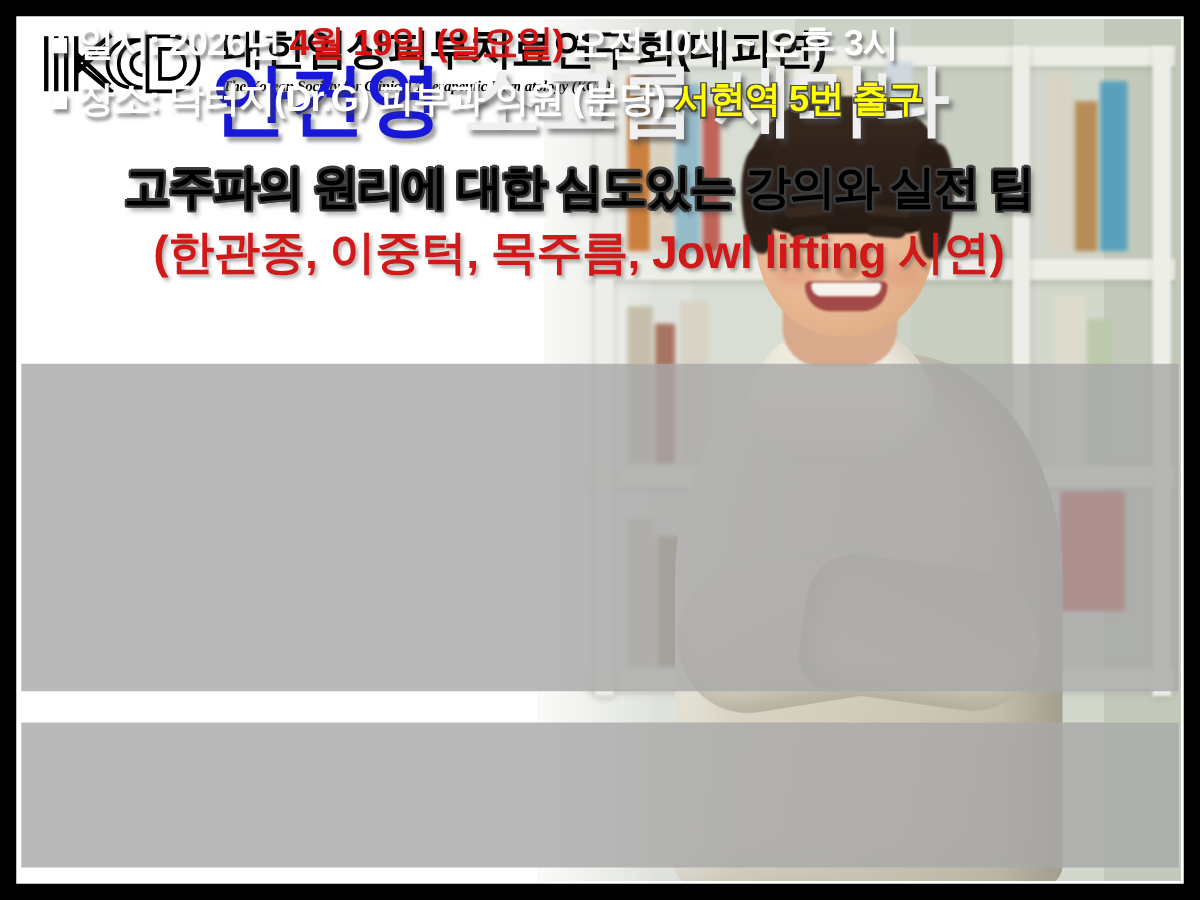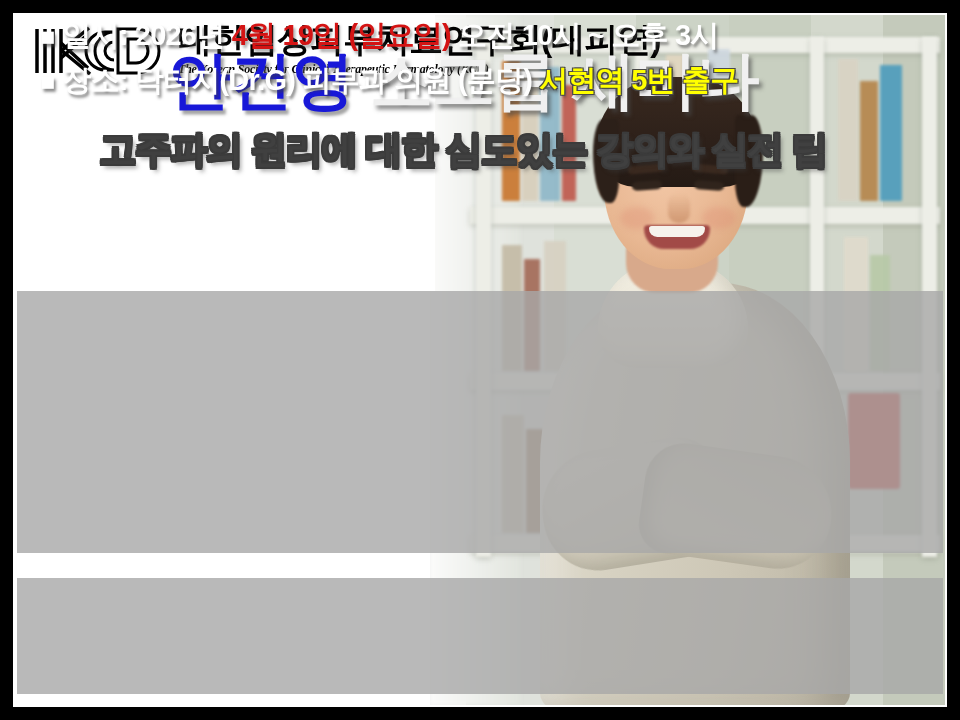--- a/index.html
+++ b/index.html
@@ -330,21 +330,21 @@
   }
 
   .subtitle-yellow {
     margin-top: 10px;
     font-family: "Liberation Sans", sans-serif;
     font-weight: bold;
     font-size: 37px;
     line-height: 46px;
     letter-spacing: -1.5px;
     white-space: nowrap;
-    color: #404040;
+    color: #000000;
     text-shadow:
       -1.6px -1.6px 0 #3b3b3b, 1.6px -1.6px 0 #3b3b3b,
       -1.6px  1.6px 0 #3b3b3b, 1.6px  1.6px 0 #3b3b3b,
        0 -1.8px 0 #3b3b3b, 0 1.8px 0 #3b3b3b,
       -1.8px 0 0 #3b3b3b, 1.8px 0 0 #3b3b3b,
        3px 4px 4px rgba(60,60,60,.5);
   }
 
   .subtitle-red {
     margin-top: 6px;
@@ -486,20 +486,21 @@
     </div>
   </div>
 
 
   <div class="panel-main"></div>
   <div class="panel-main-inner">
     <div class="title-main">
       <span class="title-name">안건영</span><span>&nbsp;</span><span class="title-rest">소그룹 세미나</span>
     </div>
     <div class="subtitle-yellow">고주파의 원리에 대한 심도있는 강의와 실전 팁</div>
+    <div class="subtitle-red">(한관종, 이중턱, 목주름, Jowl lifting 시연)</div>
   </div>
 
   <div class="panel-info"></div>
   <div class="panel-info-inner">
     <div class="info-row">
       <span class="bullet">■</span><span>일시:</span><span>&nbsp;</span><span>2026년</span><span>&nbsp;</span><span class="hl-red">4월 19일 (일요일)</span><span>&nbsp;</span><span>오전 10시 ~ 오후 3시</span>
     </div>
     <div class="info-row">
       <span class="bullet">■</span><span>장소:</span><span>&nbsp;</span><span>닥터지(Dr.G) 피부과 의원 (분당)</span><span>&nbsp;</span><span class="hl-yellow">서현역 5번 출구</span>
     </div>

